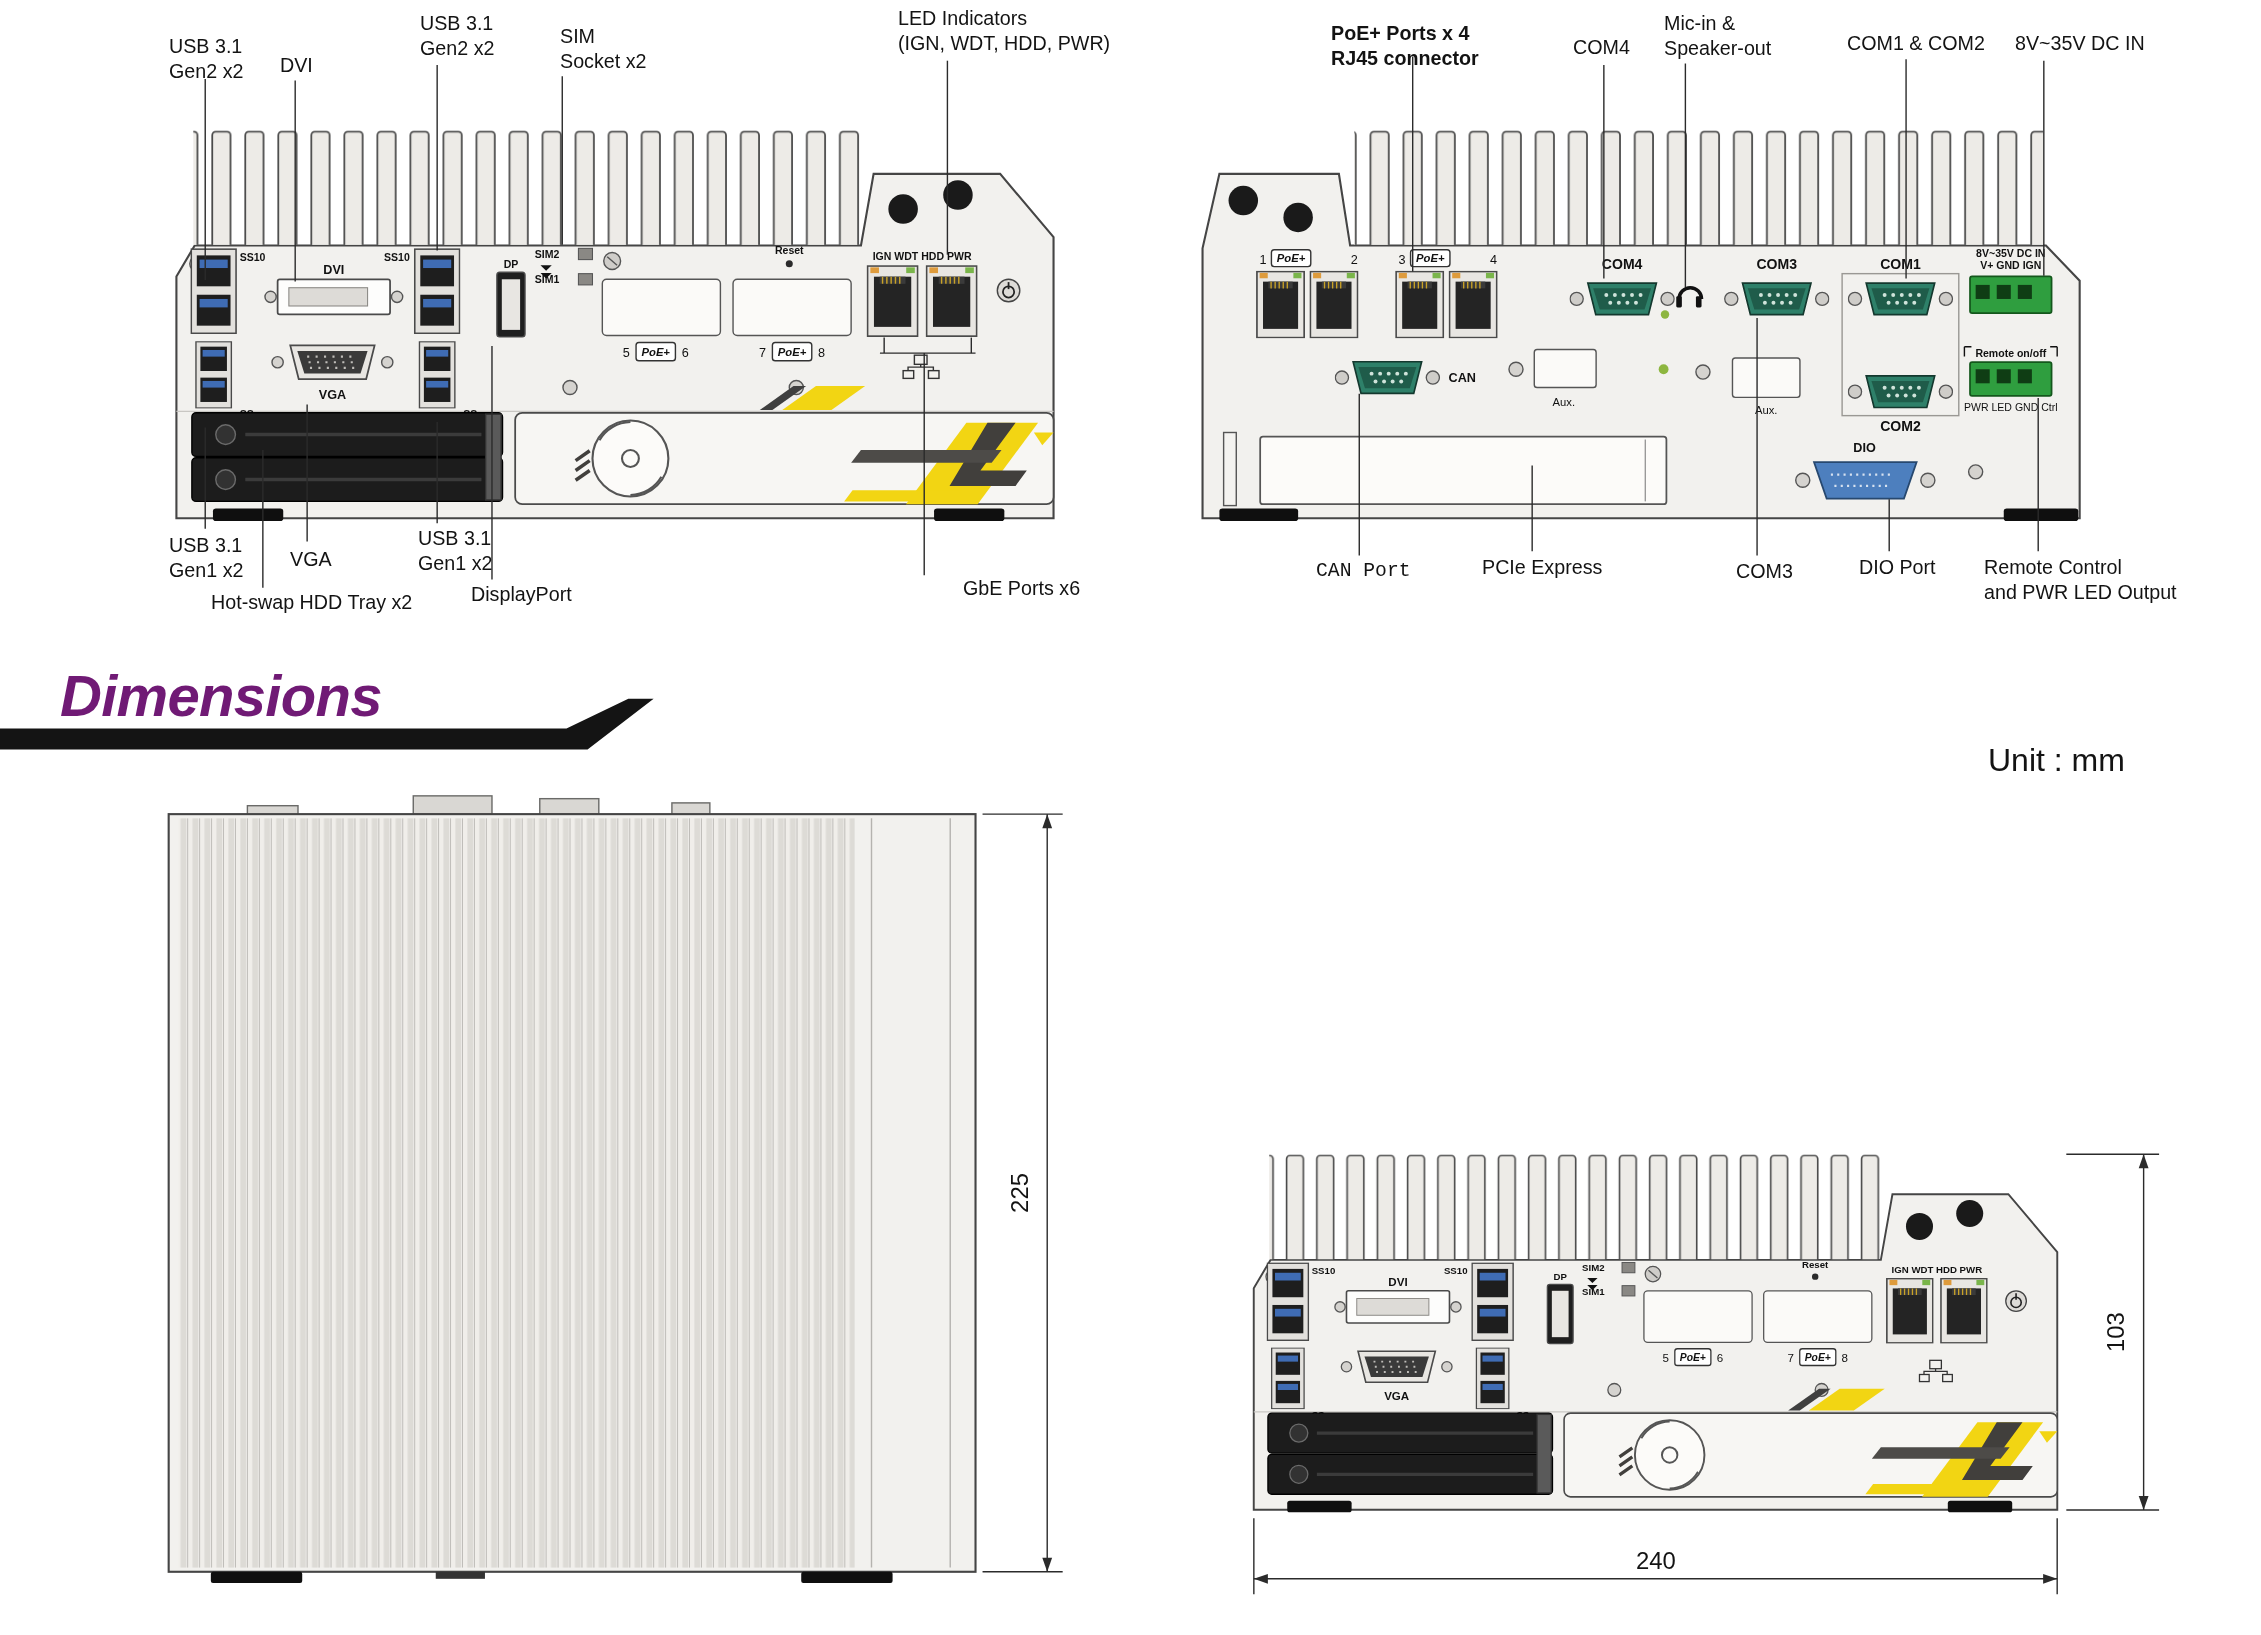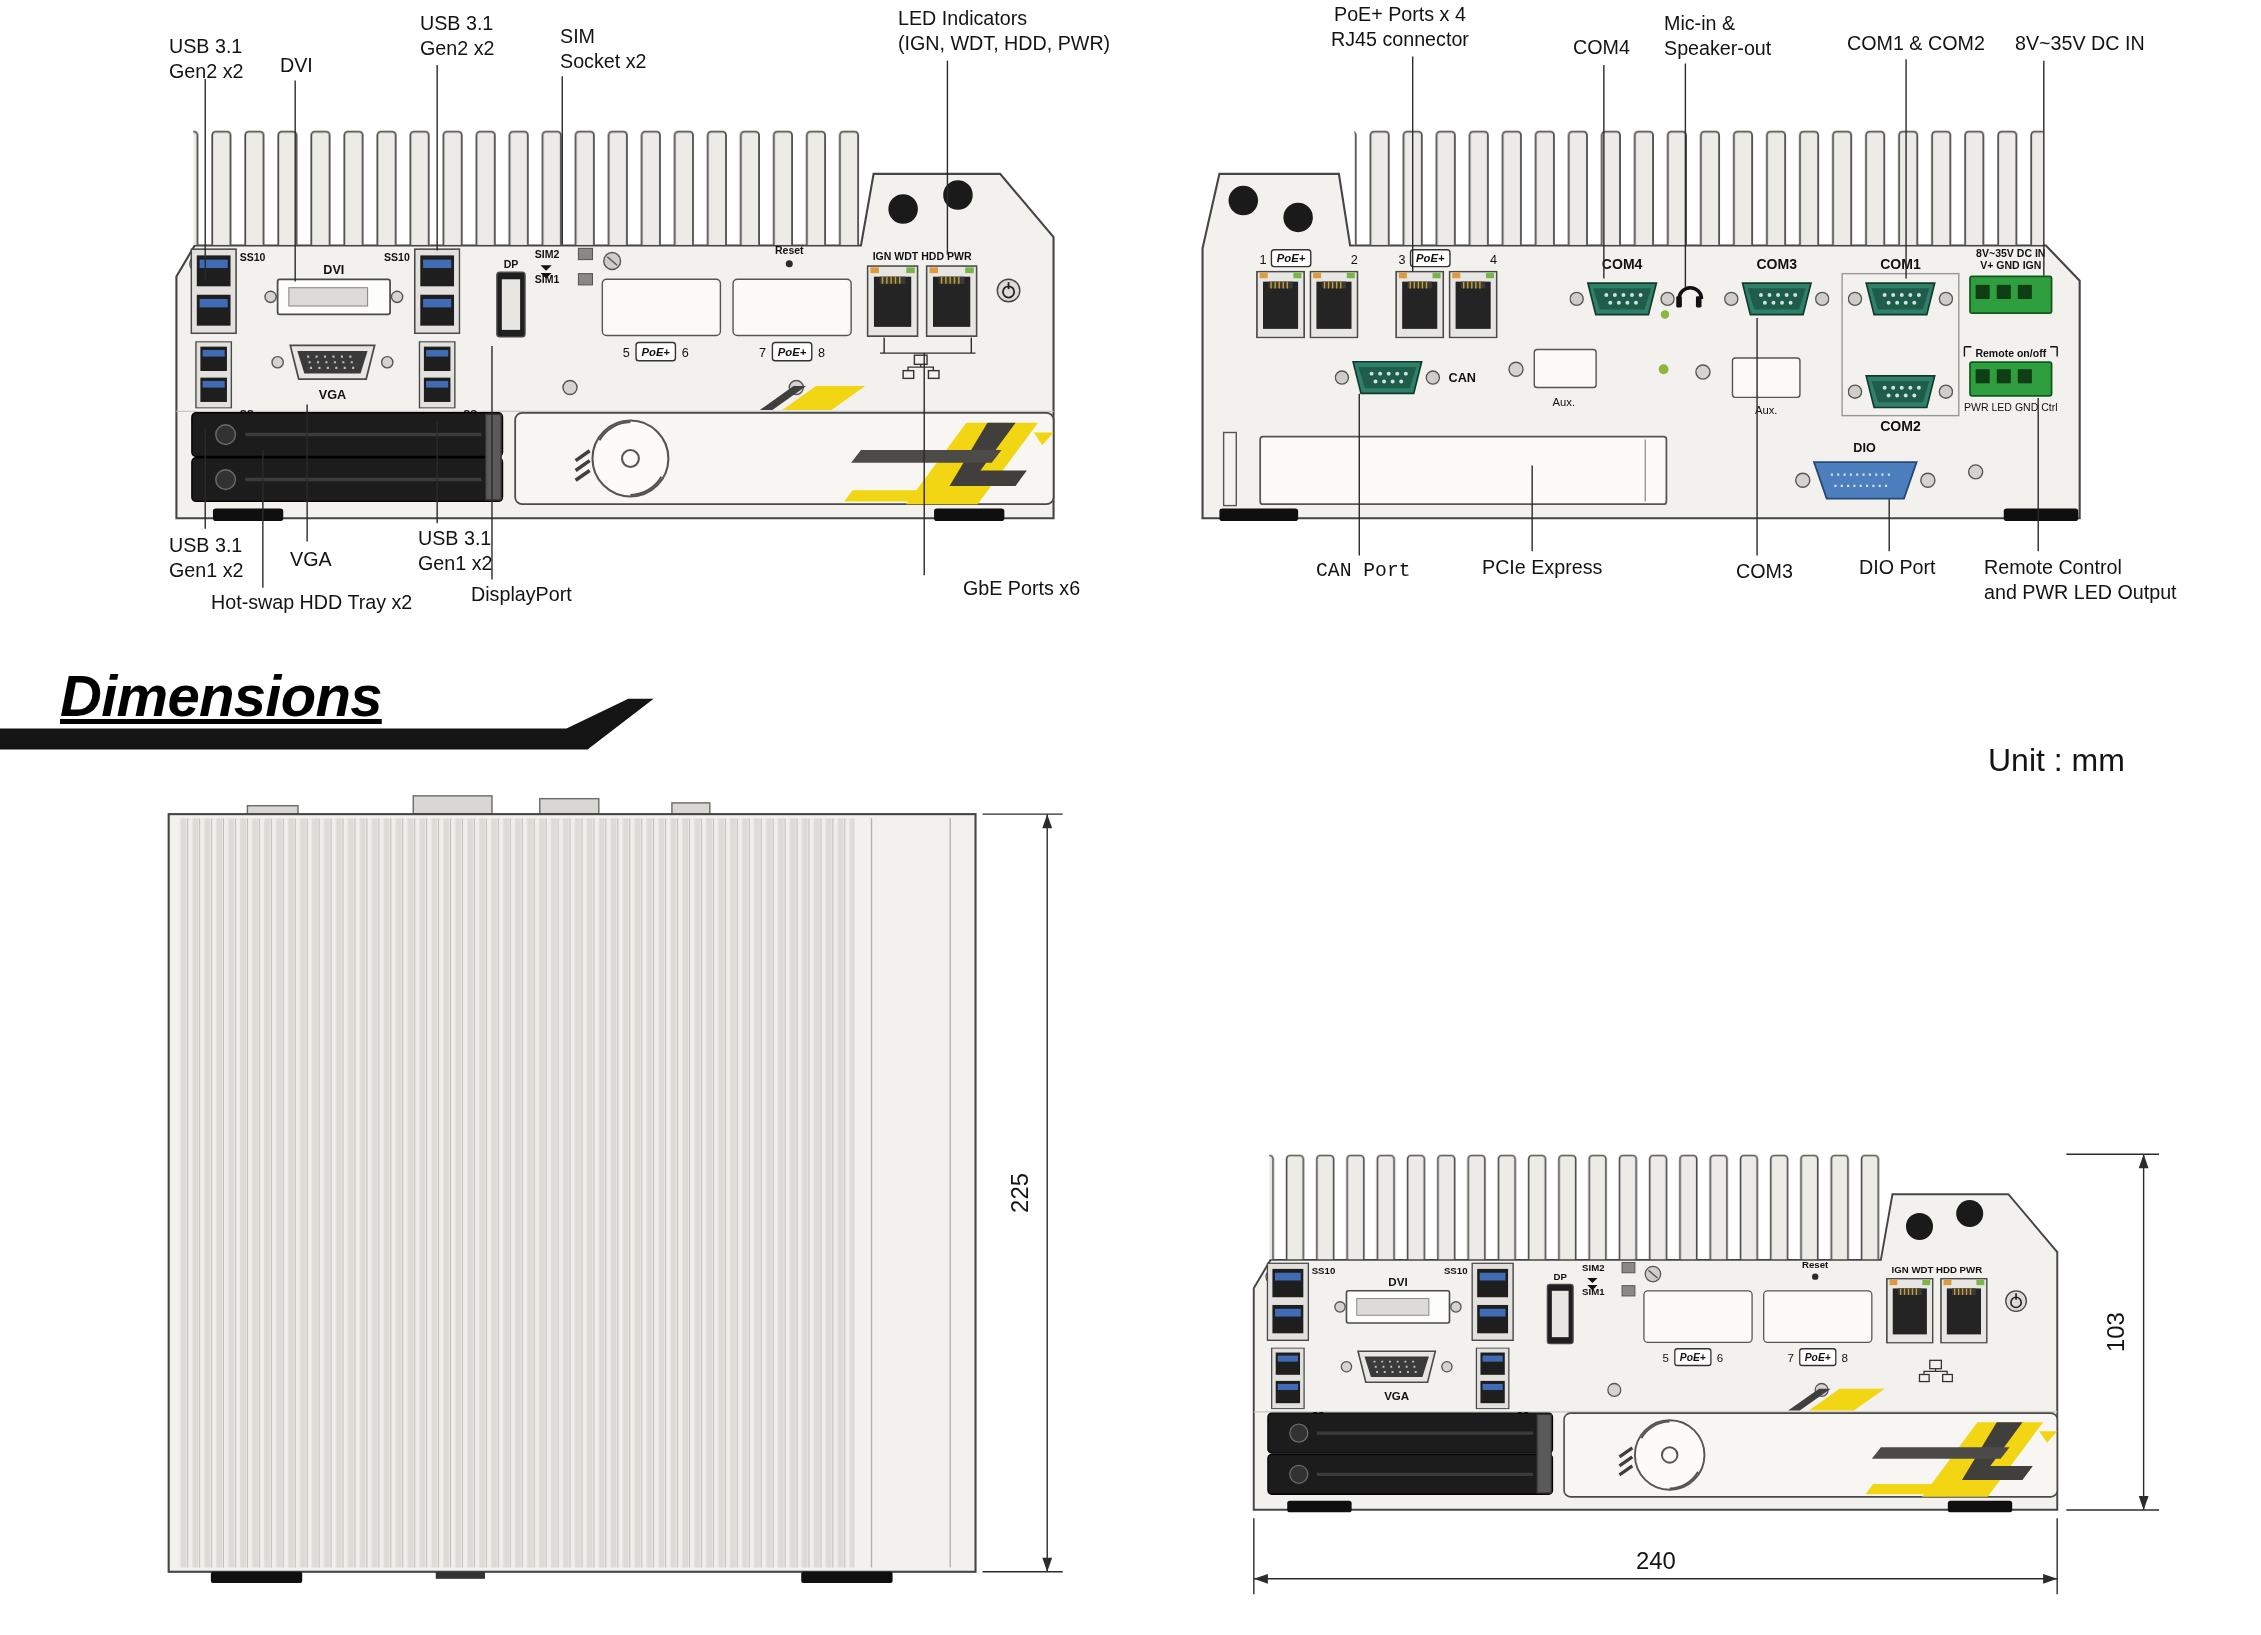--- a/index.html
+++ b/index.html
@@ -2,21 +2,21 @@
 <html style="font-size:11.2px"><head>
 <meta charset="utf-8">
 <style>
   * { margin:0; padding:0; box-sizing:border-box; }
   html,body { background:#ffffff; }
   body { font-family:"Liberation Sans", sans-serif; color:#111; }
   .page { position:relative; width:2261px; height:1636px; background:#fff; overflow:hidden; }
   svg.canvas { position:absolute; left:0; top:0; }
   svg text { font-family:"Liberation Sans", sans-serif; fill:#111; }
   .callout { position:absolute; white-space:pre-line; font-size:19.7px; line-height:1.28; color:#131313; }
-  .heading { position:absolute; left:60px; top:662px; font-size:58px; font-weight:bold; font-style:italic; color:#000000; letter-spacing:-0.7px;text-decoration:underline; }
+  .heading { position:absolute; left:60px; top:662px; font-size:58px; font-weight:bold; font-style:italic; color:#701a75; letter-spacing:-0.7px; }
   .unit { position:absolute; left:1988px; top:742px; font-size:32px; color:#131313; }
   .t15 { font-size:15px; } .t16 { font-size:16px; } .t18 { font-size:18px; } .t20 { font-size:20px; }
   .b { font-weight:bold; } .i { font-style:italic; }
   .dim { font-size:34px; fill:#131313; }
   .chassis { fill:#f2f1ee; stroke:#454545; stroke-width:3; }
   .screw { fill:#d5d3cf; stroke:#555; stroke-width:2; }
   .leader { stroke:#2b2b2b; stroke-width:2; }
   .dimline { stroke:#2b2b2b; stroke-width:2; }
 </style>
 </head>
@@ -396,21 +396,21 @@
 (IGN, WDT, HDD, PWR)</div>
 <div class="callout" style="left:169px; top:533px;">USB 3.1
 Gen1 x2</div>
 <div class="callout" style="left:290px; top:547px;">VGA</div>
 <div class="callout" style="left:418px; top:526px;">USB 3.1
 Gen1 x2</div>
 <div class="callout" style="left:211px; top:590px;">Hot-swap HDD Tray x2</div>
 <div class="callout" style="left:471px; top:582px;">DisplayPort</div>
 <div class="callout" style="left:918px; top:576px;margin-left:45px;">GbE Ports x6</div>
 
-<div class="callout" style="left:1331px; top:2px; text-align:center;">PoE+ Ports x 4
+<div class="callout" style="left:1331px; top:21px; font-weight:bold;">PoE+ Ports x 4
 RJ45 connector</div>
 <div class="callout" style="left:1573px; top:35px;">COM4</div>
 <div class="callout" style="left:1664px; top:11.2px;">Mic-in &amp;
 Speaker-out</div>
 <div class="callout" style="left:1847px; top:31px;">COM1 &amp; COM2</div>
 <div class="callout" style="left:2015px; top:31px;">8V~35V DC IN</div>
 <div class="callout" style="left:1316px; top:559px;font-family:Liberation Mono, monospace;">CAN Port</div>
 <div class="callout" style="left:1482px; top:555px;">PCIe Express</div>
 <div class="callout" style="left:1736px; top:559px;">COM3</div>
 <div class="callout" style="left:1859px; top:555px;">DIO Port</div>

